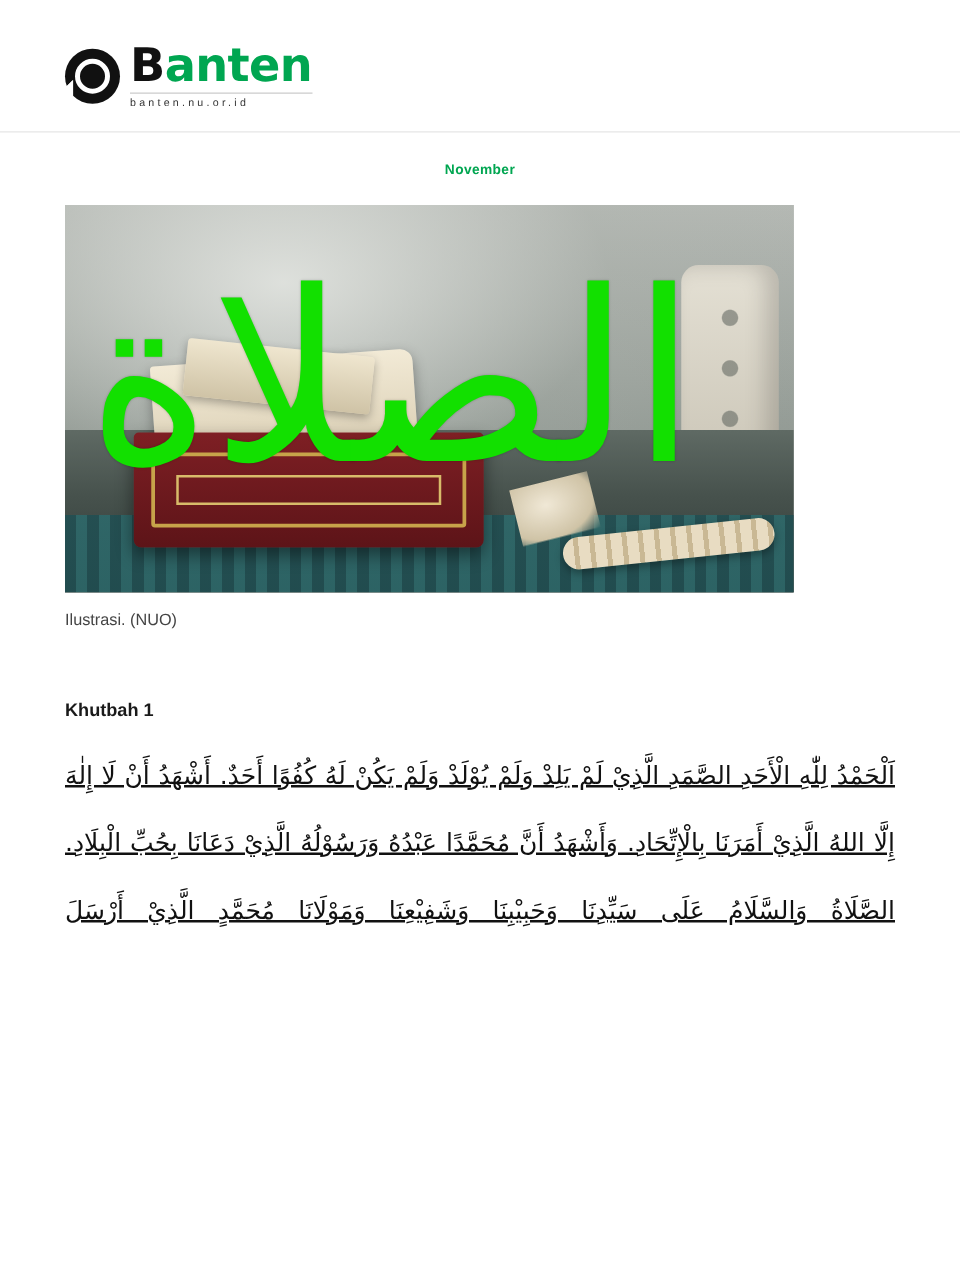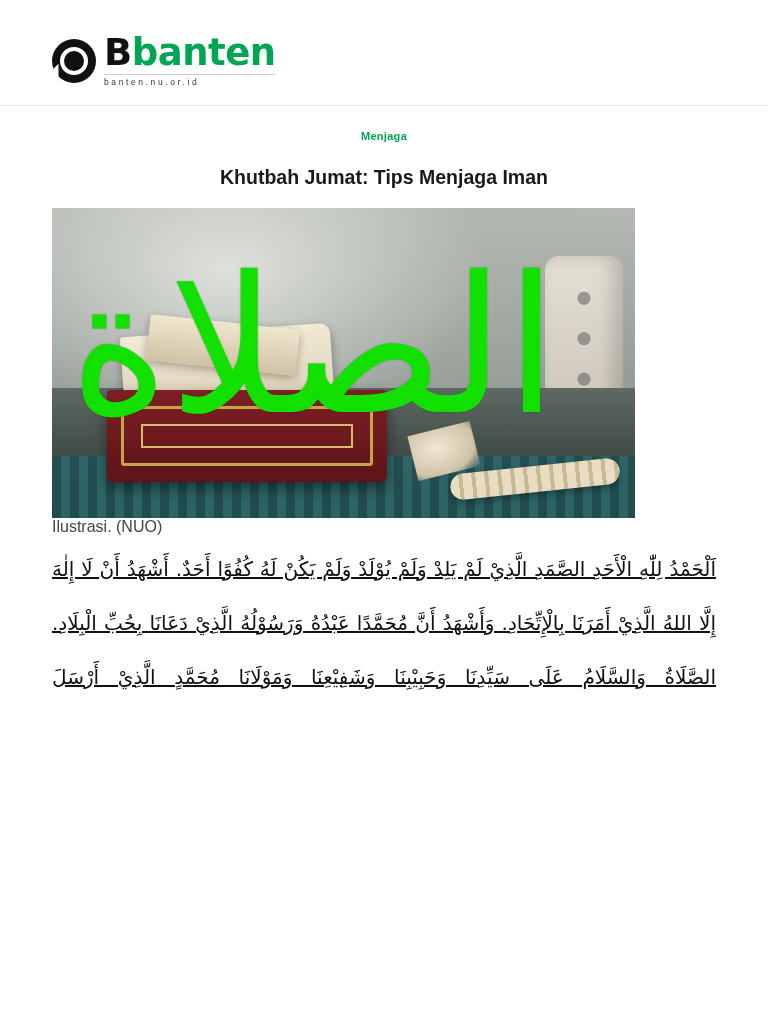--- a/index.html
+++ b/index.html
@@ -234,30 +234,31 @@
   }
   .photo .calligraphy {
     position: absolute;
     left: 0; right: 0; top: 0; bottom: 0;
     display: flex;
     align-items: center;
     justify-content: center;
     color: #12e000;
     font-size: 190px;
     line-height: 1;
-    font-family: Liberation Serif, serif;
+    font-family: Liberation Sans, sans-serif;
     text-shadow: 0 0 2px rgba(0,0,0,0.25);
     padding-bottom: 30px;
     padding-right: 60px;
     direction: rtl;
     user-select: none;
   }
   .caption {
-    font-size: 16px;
+    font-size: 13px;
     color: #444444;
+    margin-top: 14px;
   }
 
   
   .section-title {
     font-size: 14.5px;
     font-weight: bold;
     color: #1a1a1a;
     margin-top: 58px;
     margin-bottom: 10px;
   }
@@ -276,46 +277,46 @@
 </style>
 </head>
 <body>
 
 <div class="page">
 
   <header class="site-header">
     <div class="logo">
       <span class="logo-mark"></span>
       <span class="logo-text-wrap">
-        <span class="logo-word"><span>B</span><span class="accent">banten</span></span>
+        <span class="logo-word"><span>B</span><span class="accent">anten</span></span>
         <span class="logo-sub">banten.nu.or.id</span>
       </span>
     </div>
   </header>
 
   <main class="article">
 
-    <div class="kicker">Menjaga</div>
-
-    <h1 class="headline">Khutbah Jumat: Tips Menjaga Iman</h1>
+    <div class="kicker">November</div>
+
 
 
     <figure class="figure">
       <div class="photo">
         <div class="wall"></div>
         <div class="lamp"></div>
         <div class="table-surface"></div>
         <div class="rug"></div>
         <div class="pages"></div>
         <div class="pages2"></div>
         <div class="book"></div>
         <div class="tassel"></div>
         <div class="tasbih"></div>
         <div class="calligraphy">الصلاة</div>
       </div>
       <figcaption class="caption">Ilustrasi. (NUO)</figcaption>
     </figure>
 
+    <h2 class="section-title">Khutbah 1</h2>
 
     <p class="arabic">اَلْحَمْدُ لِلّٰهِ الْأَحَدِ الصَّمَدِ الَّذِيْ لَمْ يَلِدْ وَلَمْ يُوْلَدْ وَلَمْ يَكُنْ لَهُ كُفُوًا أَحَدٌ. أَشْهَدُ أَنْ لَا إِلٰهَ إِلَّا اللهُ الَّذِيْ أَمَرَنَا بِالْإِتِّحَادِ. وَأَشْهَدُ أَنَّ مُحَمَّدًا عَبْدُهُ وَرَسُوْلُهُ الَّذِيْ دَعَانَا بِحُبِّ الْبِلَادِ. الصَّلَاةُ وَالسَّلَامُ عَلَى سَيِّدِنَا وَحَبِيْبِنَا وَشَفِيْعِنَا وَمَوْلَانَا مُحَمَّدٍ الَّذِيْ أَرْسَلَ</p>
 
   </main>
 </div>
 
 </body></html>

